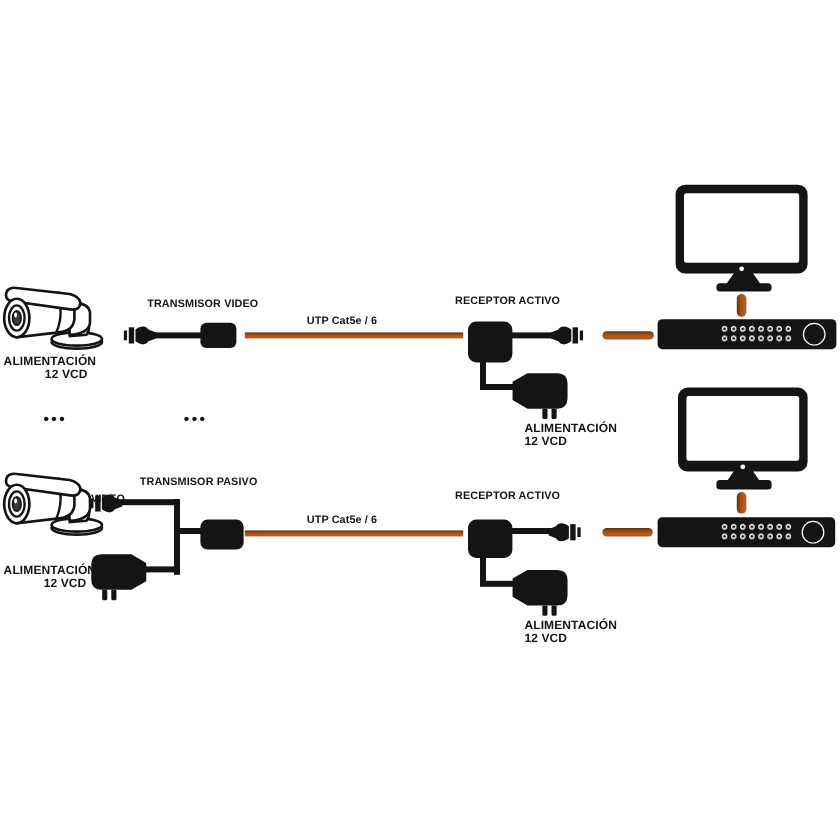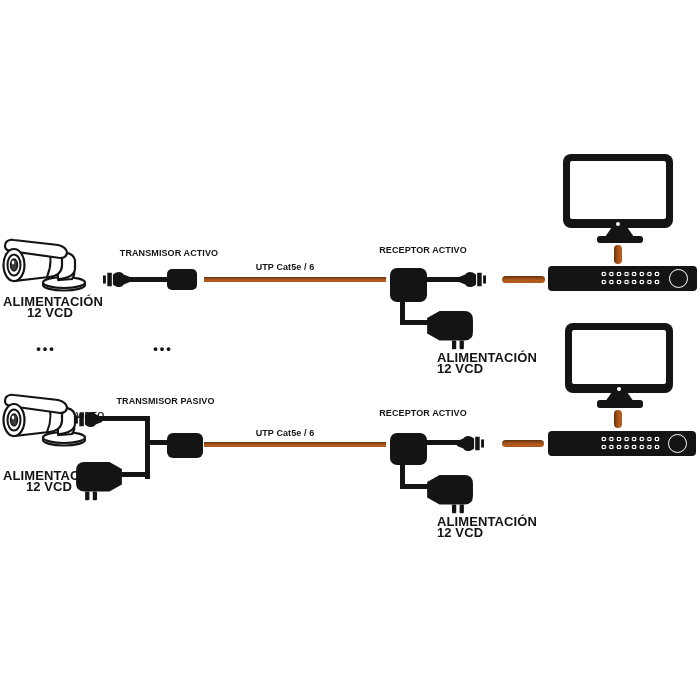--- a/index.html
+++ b/index.html
@@ -3,21 +3,21 @@
 <meta charset="utf-8">
 <style>
   html,body{margin:0;padding:0;}
   .canvas{position:relative;width:700px;height:700px;background:#ffffff;overflow:hidden;
           font-family:"Liberation Sans","DejaVu Sans",sans-serif;color:#141414;}
   .abs{position:absolute;}
   .lbl{position:absolute;font-weight:700;font-size:9px;line-height:10.5px;letter-spacing:.1px;
        color:#141414;text-align:center;white-space:nowrap;}
   .lbl-r{text-align:right;}
   .lbl-l{text-align:left;}
-  .plbl{font-size:13px;line-height:10.5px;}
+  .plbl{font-size:10px;line-height:10.5px;}
   .cableK{position:absolute;background:#141414;}
   .cableO{position:absolute;background:linear-gradient(180deg,#5f2f0c 0%,#9c4f19 38%,#b65c1d 70%,#ad561c 100%);}
   .cableO.rnd{border-radius:4px;}
   .stubV{position:absolute;background:linear-gradient(90deg,#5f2f0c 0%,#9c4f19 38%,#b65c1d 75%);border-radius:4px;}
   .balun{position:absolute;background:#141414;}
   .dvr{position:absolute;background:#141414;border-radius:4px;}
   .dvr-buttons{position:absolute;left:52px;top:4px;width:61px;height:16px;
      background-image:radial-gradient(circle at 50% 50%, rgba(0,0,0,0) 1px, #ffffff 1.4px, #ffffff 2.1px, rgba(0,0,0,0) 2.6px);
      background-size:7.6px 8px;}
   .dvr-knob{position:absolute;right:9px;top:3px;width:19px;height:19px;border:1.8px solid #fff;
@@ -68,21 +68,21 @@
   <div class="abs" style="left:1px;top:238px;width:90px;height:55px;">
     <svg viewBox="0 0 90 55">
         <use href="#sym-camera"></use>
       </svg>
   </div>
   <div class="lbl lbl-r plbl" style="left:3px;top:297px;width:70px;">
     <div>ALIMENTACIÓN</div>
     <div>12 VCD</div>
   </div>
 
-  <div class="lbl" style="left:109px;top:248px;width:120px;">TRANSMISOR ACTIVO</div>
+  <div class="lbl" style="left:109px;top:248px;width:120px;">TRANSMISOR VIDEO</div>
   <div class="abs" style="left:103px;top:270px;width:27px;height:19px;">
     <svg viewBox="0 0 30 20">
         <use href="#sym-bnc"></use>
       </svg>
   </div>
   <div class="cableK" style="left:125px;top:277px;width:45px;height:5px;"></div>
   <div class="balun" style="left:167px;top:269px;width:30px;height:21px;border-radius:5px;"></div>
 
   <div class="lbl" style="left:235px;top:262px;width:100px;">UTP Cat5e / 6</div>
   <div class="cableO" style="left:204px;top:277px;width:182px;height:5px;"></div>

